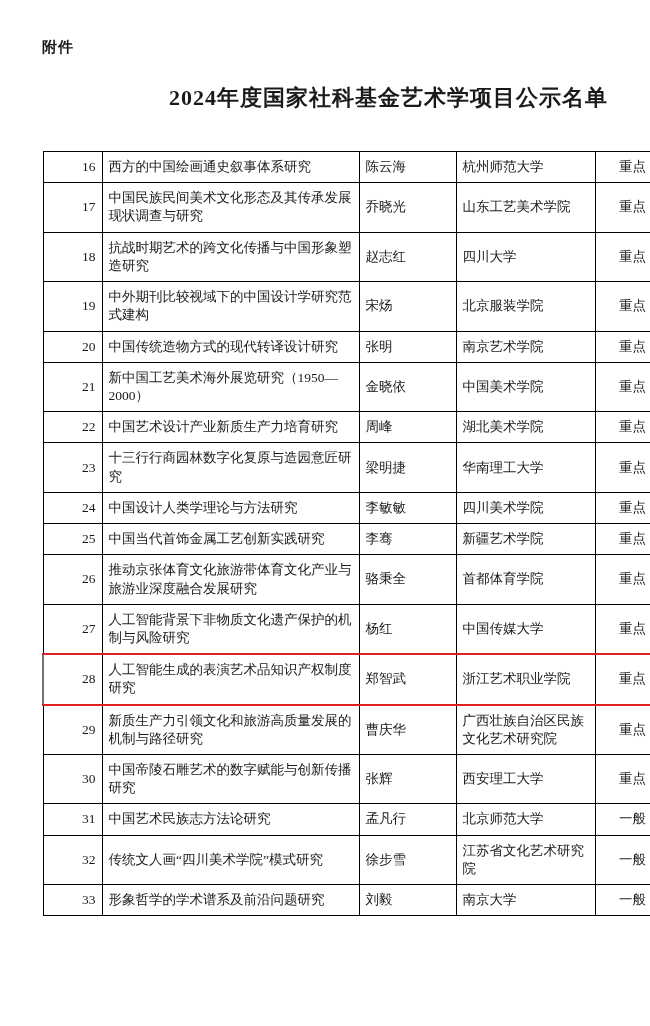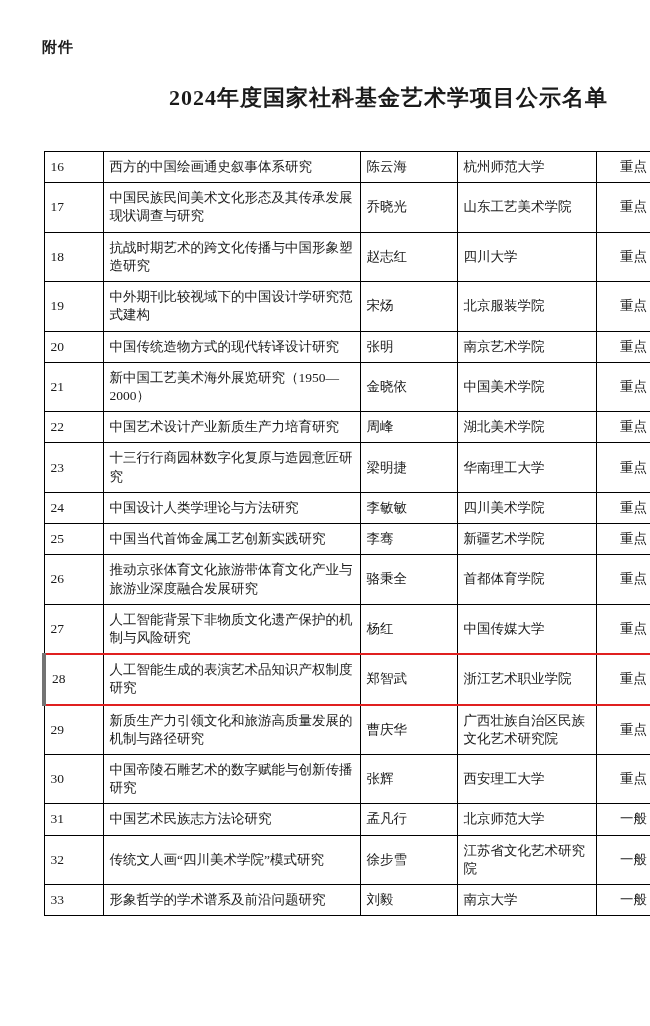--- a/index.html
+++ b/index.html
@@ -44,21 +44,21 @@
   }
   table.listing td {
     border: 1px solid #000;
     font-size: 13.5px;
     line-height: 1.35;
     padding: 6px 6px;
     vertical-align: middle;
   }
   td.col-num {
     width: 46px;
-    text-align: left;
+    text-align: right;
   }
   td.col-title {
     width: 244px;
     text-align: left;
     margin-top: 34px;
   }
   td.col-person {
     width: 84px;
     text-align: left;
   }
@@ -68,21 +68,21 @@
   }
   td.col-type {
     width: 62px;
     text-align: center;
   }
   tr.highlight td {
     border-top: 2px solid #e02020;
     border-bottom: 2px solid #e02020;
   }
   tr.highlight td:first-child {
-    border-left: 4px solid #737373;
+    border-left: 2px solid #737373;
   }
   tr.highlight td:last-child {
     border-right: 2px solid #e02020;
   }
   .footer {
     position: absolute;
     left: 0;
     right: 0;
     bottom: 22px;
     text-align: center;

